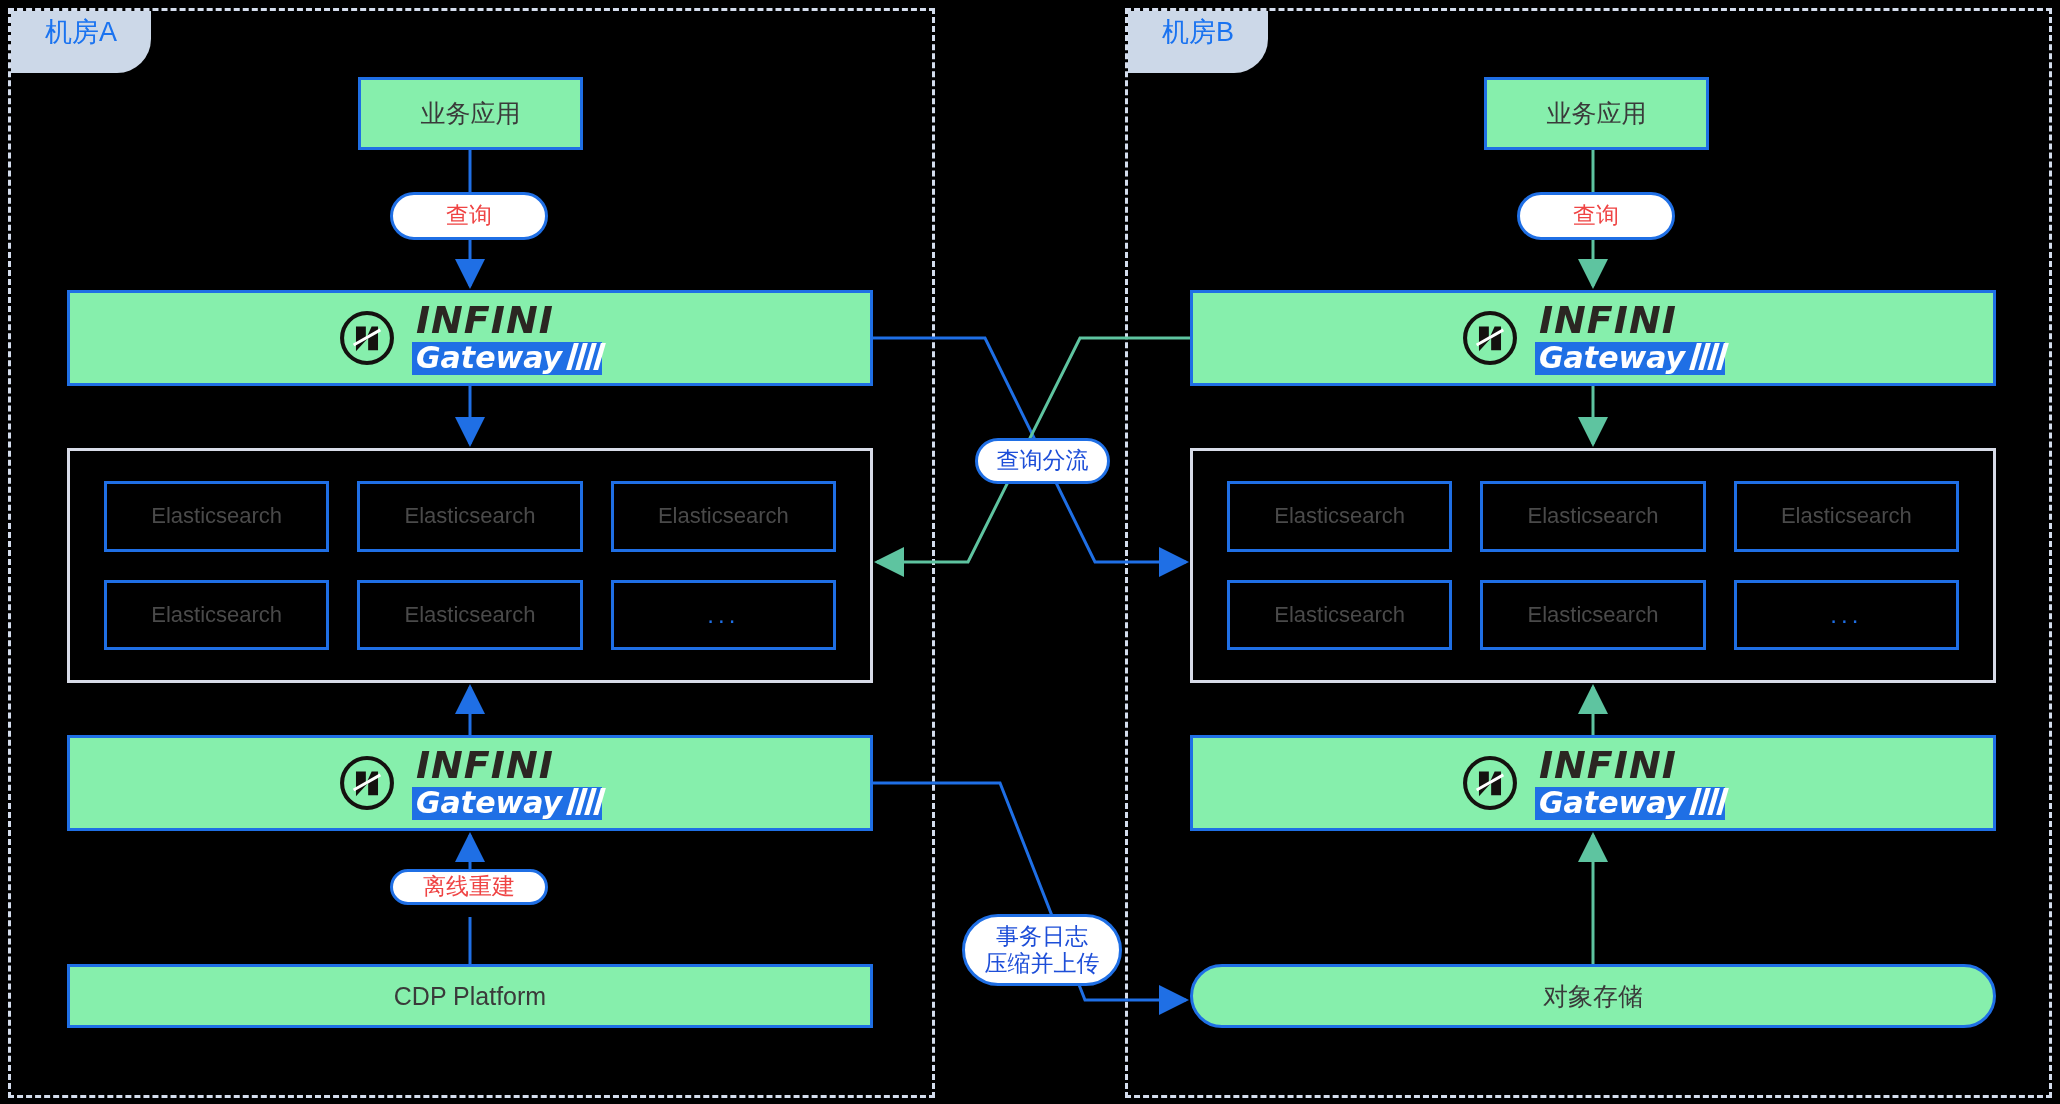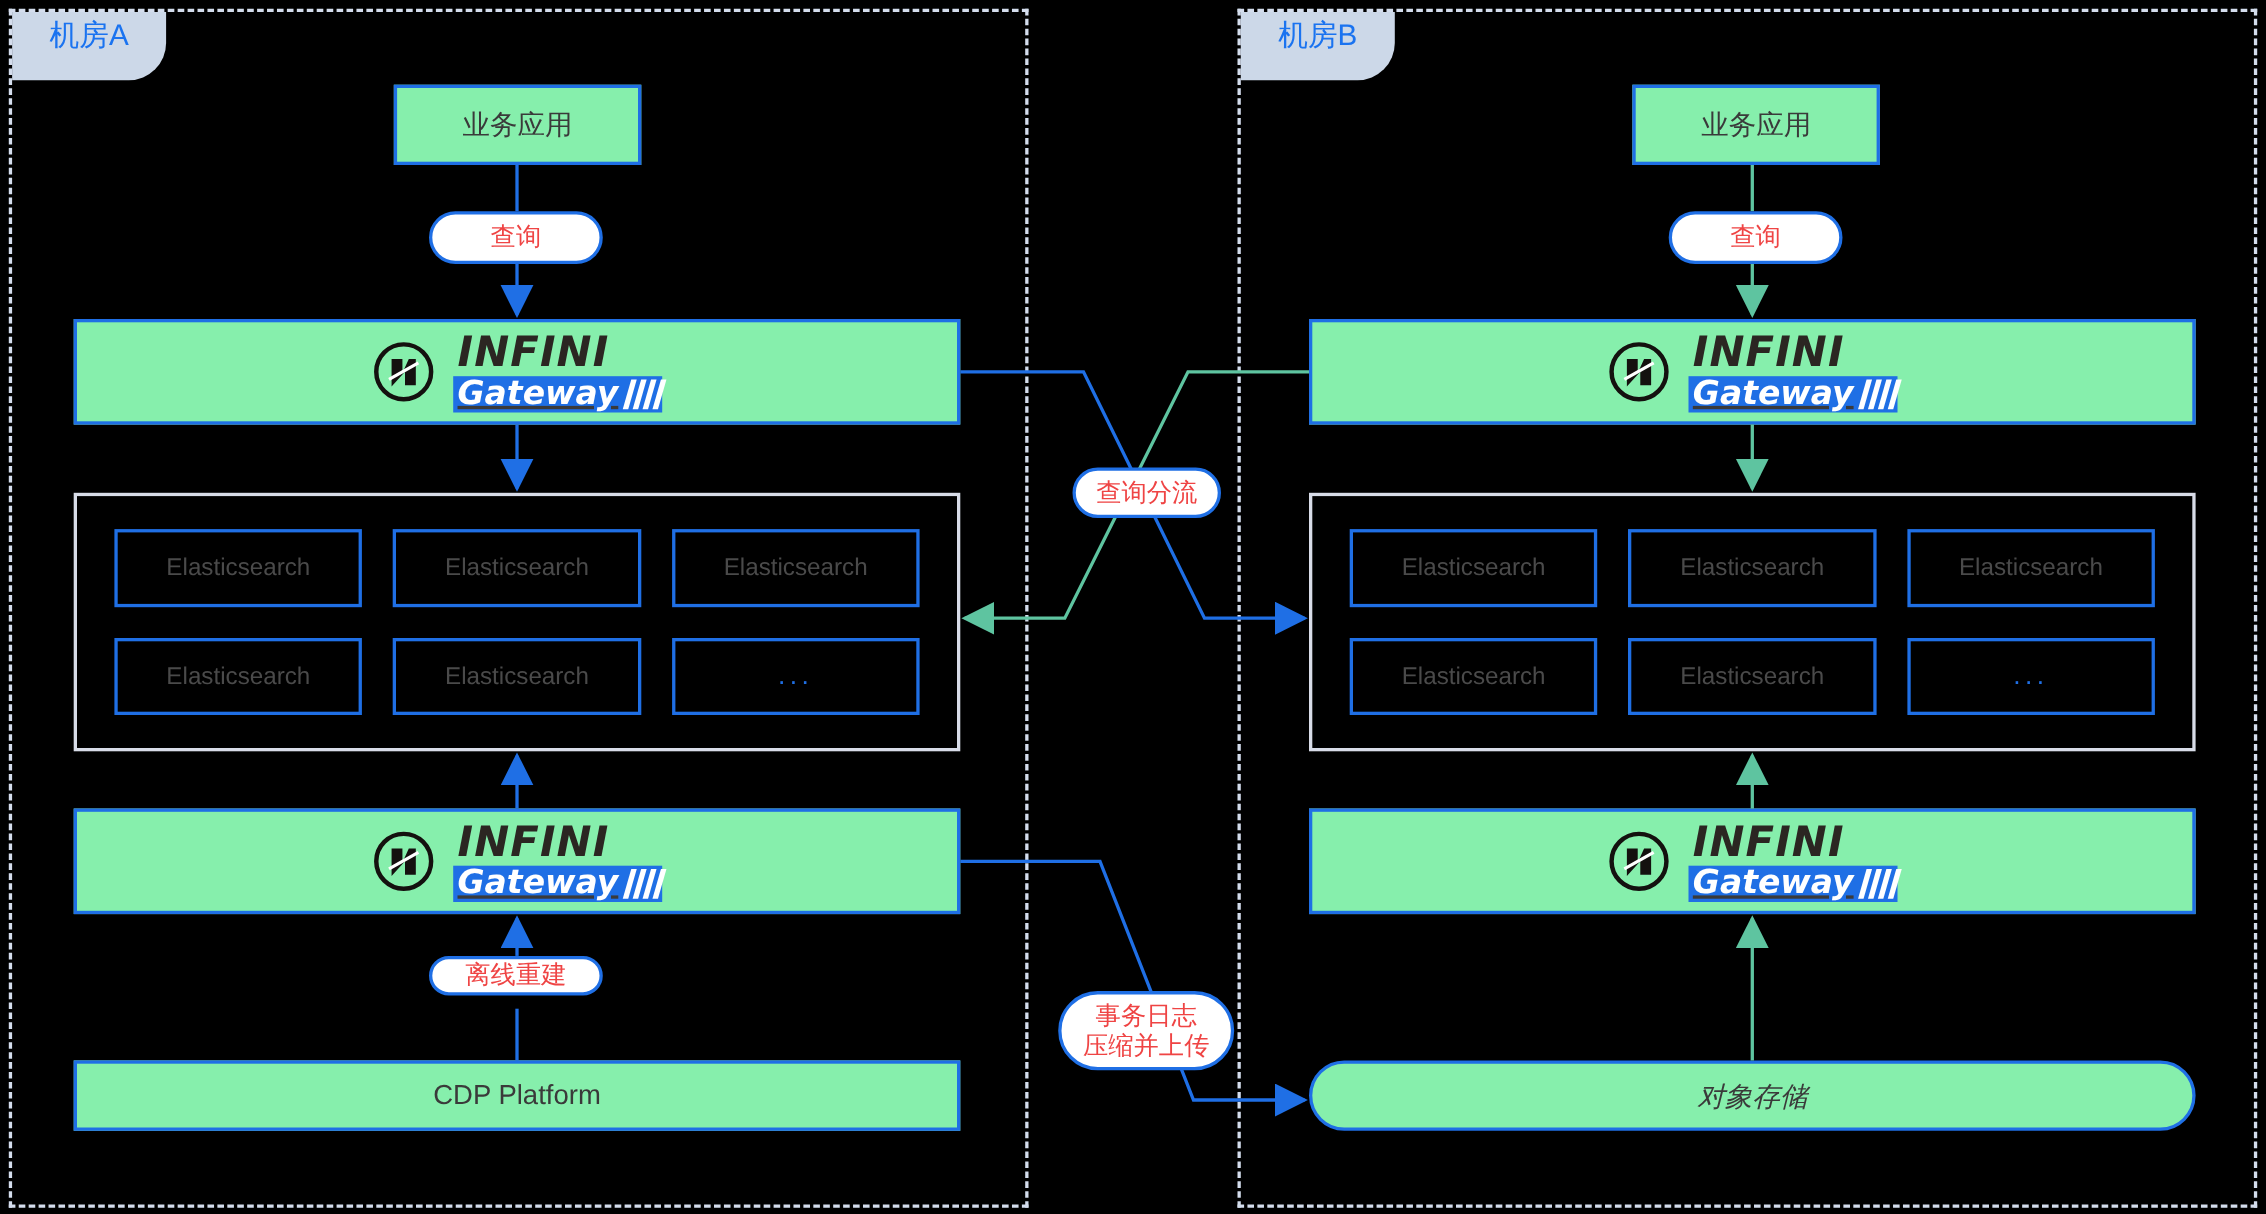--- a/index.html
+++ b/index.html
@@ -46,38 +46,38 @@
     position: absolute;
     background: #86efac;
     border: 3px solid #1f6fe5;
     box-sizing: border-box;
     display: flex;
     align-items: center;
     justify-content: center;
     color: #3a3a3a;
     font-size: 25px;
   }
-  .wbox.stadium { border-radius: 999px; font-style: italic; }
+  .wbox.stadium { border-radius: 999px; }
 
   .pill {
     position: absolute;
     background: #ffffff;
     border: 3px solid #1f6fe5;
     border-radius: 999px;
     box-sizing: border-box;
     display: flex;
     flex-direction: column;
     align-items: center;
     justify-content: center;
     color: #ef4444;
     font-size: 23px;
     line-height: 1.18;
     z-index: 40;
   }
-  .pill.blue-text { color: #ef4444; }
+  .pill.blue-text { color: #1d4ed8; margin-top: 13px; }
 
   
   .es-cluster {
     position: absolute;
     border: 3px solid #d8dce8;
     box-sizing: border-box;
     background: transparent;
   }
   .es-grid {
     position: absolute;
@@ -119,24 +119,23 @@
     font-weight: bold;
     font-style: italic;
     font-size: 38px;
     letter-spacing: 1px;
     color: #2b2622;
     padding-left: 4px;
   }
   .gw-gw {
     background: #1f6fe5;
     display: flex;
-    align-items: center;
+    align-items: flex-start;
     margin-top: 3px;
     padding: 1px 0 2px 4px;
-    text-decoration: underline;
   }
   .gw-gwt {
     font-family: "DejaVu Sans", sans-serif;
     font-weight: bold;
     font-style: italic;
     font-size: 30px;
     color: #ffffff;
     letter-spacing: 0px;
   }
   .gw-stripes { display: flex; margin-left: 4px; }

